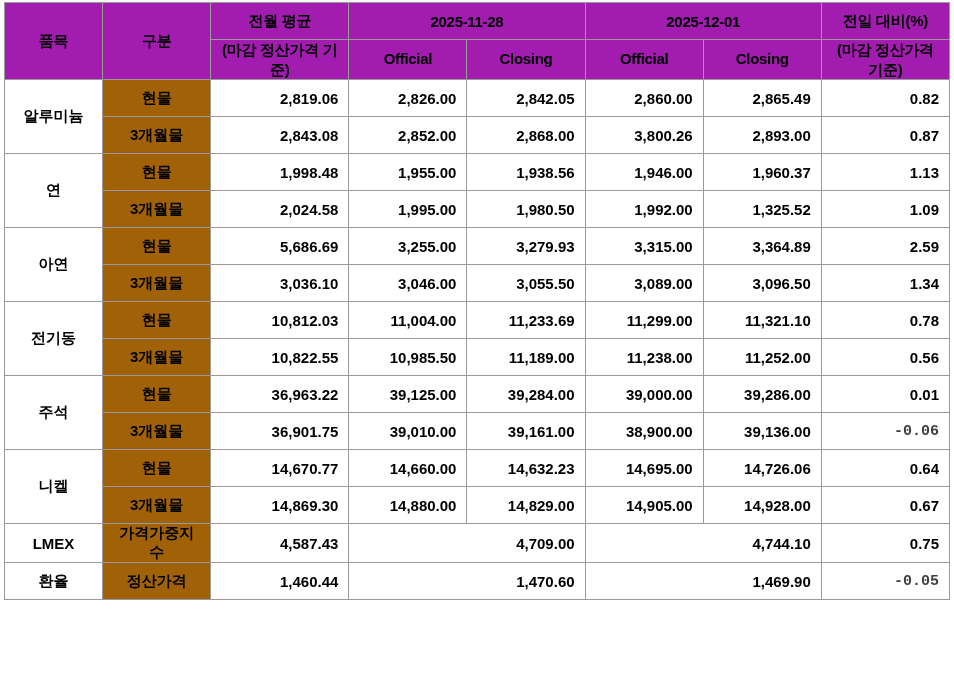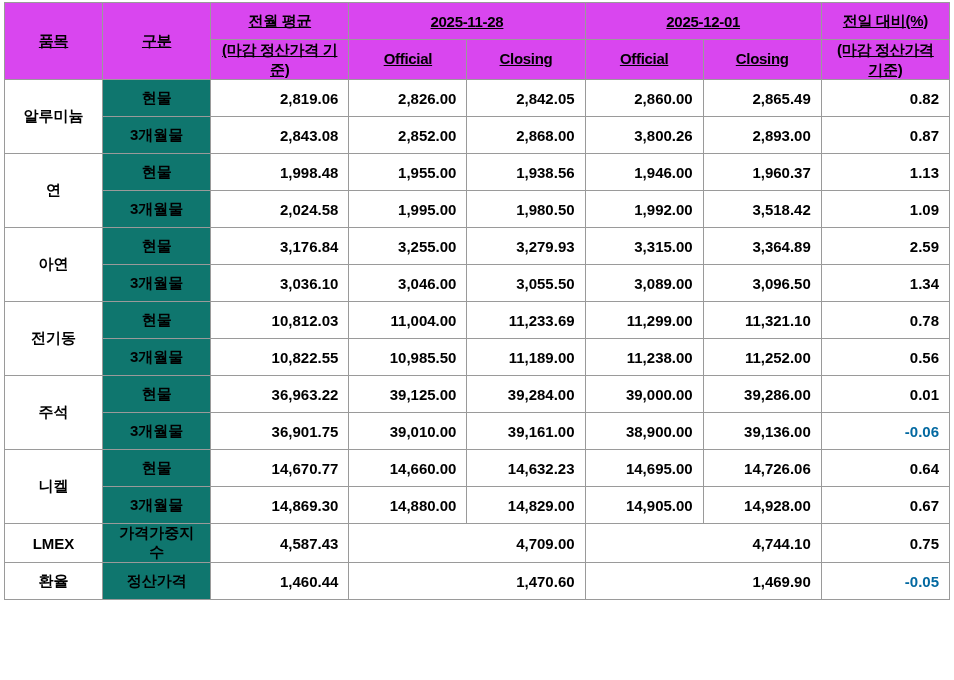--- a/index.html
+++ b/index.html
@@ -26,58 +26,58 @@
   }
   table.price-table td, table.price-table th {
     border: 1px solid #9a9a9a;
     font-size: 15px;
     font-weight: bold;
     padding: 0 10px;
     height: 37px;
     box-sizing: border-box;
   }
   thead th {
-    background: #d946ef;
+    background: #a21caf;
     text-align: center;
     vertical-align: middle;
     font-size: 16px;
     letter-spacing: -0.3px;
-    text-decoration: underline;
   }
   th.sub-head {
     font-size: 15px;
     line-height: 1.25;
   }
   th.wrap-head {
     font-size: 14.5px;
     line-height: 1.3;
     padding: 0 6px;
     margin-top: 12px;
   }
   td.item-cell {
     text-align: center;
     vertical-align: middle;
     background: #ffffff;
     font-size: 16px;
   }
   td.kind-cell {
     text-align: center;
     vertical-align: middle;
-    background: #0f766e;
+    background: #a16207;
     font-size: 15px;
   }
   td.num {
     text-align: right;
     vertical-align: middle;
     font-variant-numeric: tabular-nums;
   }
   td.num.center {
   }
   td.neg {
-    color: #0369a1;
+    color: #404040;
+    font-family: Liberation Mono, monospace;
   }
   col.c-item { width: 98px; }
   col.c-kind { width: 108px; }
   col.c-prev { width: 138px; }
   col.c-off1 { width: 118px; }
   col.c-clo1 { width: 118px; }
   col.c-off2 { width: 118px; }
   col.c-clo2 { width: 118px; }
   col.c-diff { width: 128px; }
 </style>
@@ -143,27 +143,27 @@
           <td class="num">1,946.00</td>
           <td class="num">1,960.37</td>
           <td class="num">1.13</td>
         </tr>
         <tr>
           <td class="kind-cell">3개월물</td>
           <td class="num">2,024.58</td>
           <td class="num">1,995.00</td>
           <td class="num">1,980.50</td>
           <td class="num">1,992.00</td>
-          <td class="num">3,518.42</td>
+          <td class="num">1,325.52</td>
           <td class="num">1.09</td>
         </tr>
         <tr>
           <td class="item-cell" rowspan="2">아연</td>
           <td class="kind-cell">현물</td>
-          <td class="num">3,176.84</td>
+          <td class="num">5,686.69</td>
           <td class="num">3,255.00</td>
           <td class="num">3,279.93</td>
           <td class="num">3,315.00</td>
           <td class="num">3,364.89</td>
           <td class="num">2.59</td>
         </tr>
         <tr>
           <td class="kind-cell">3개월물</td>
           <td class="num">3,036.10</td>
           <td class="num">3,046.00</td>

